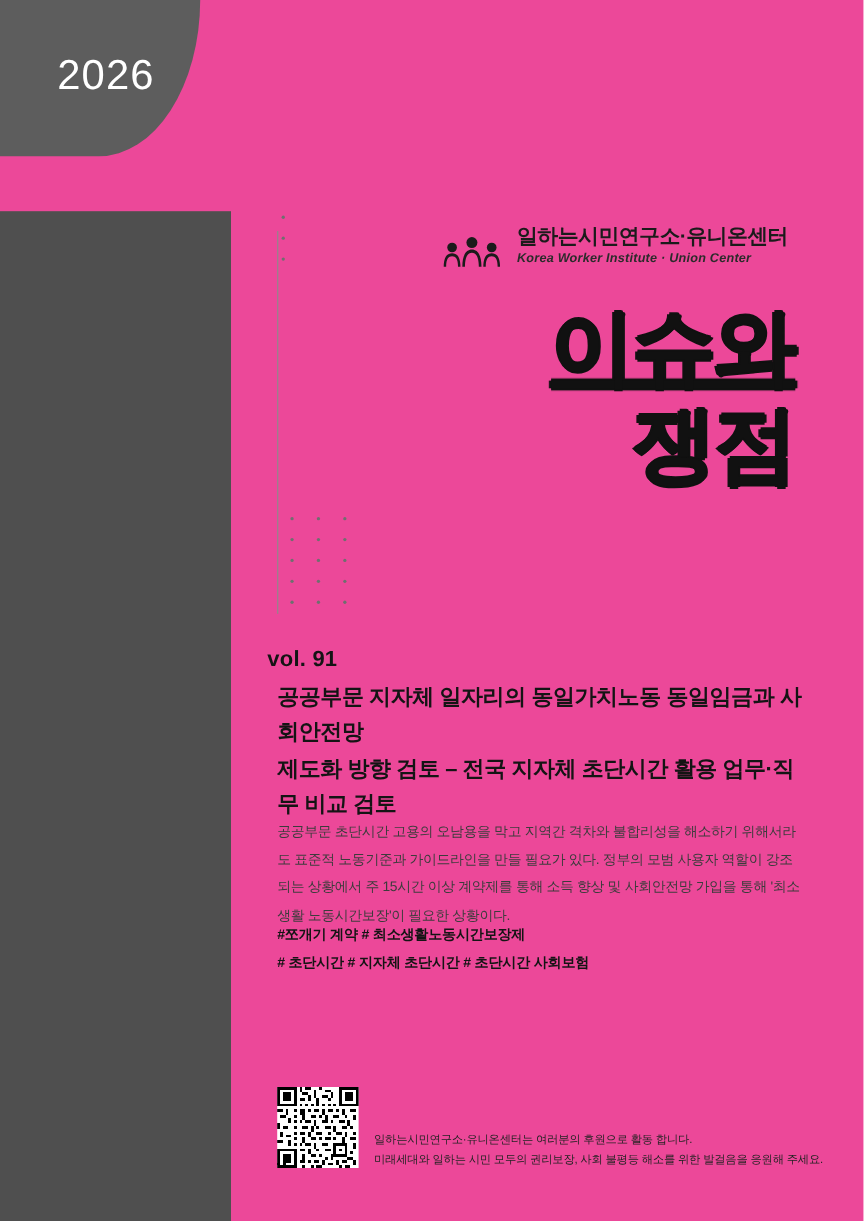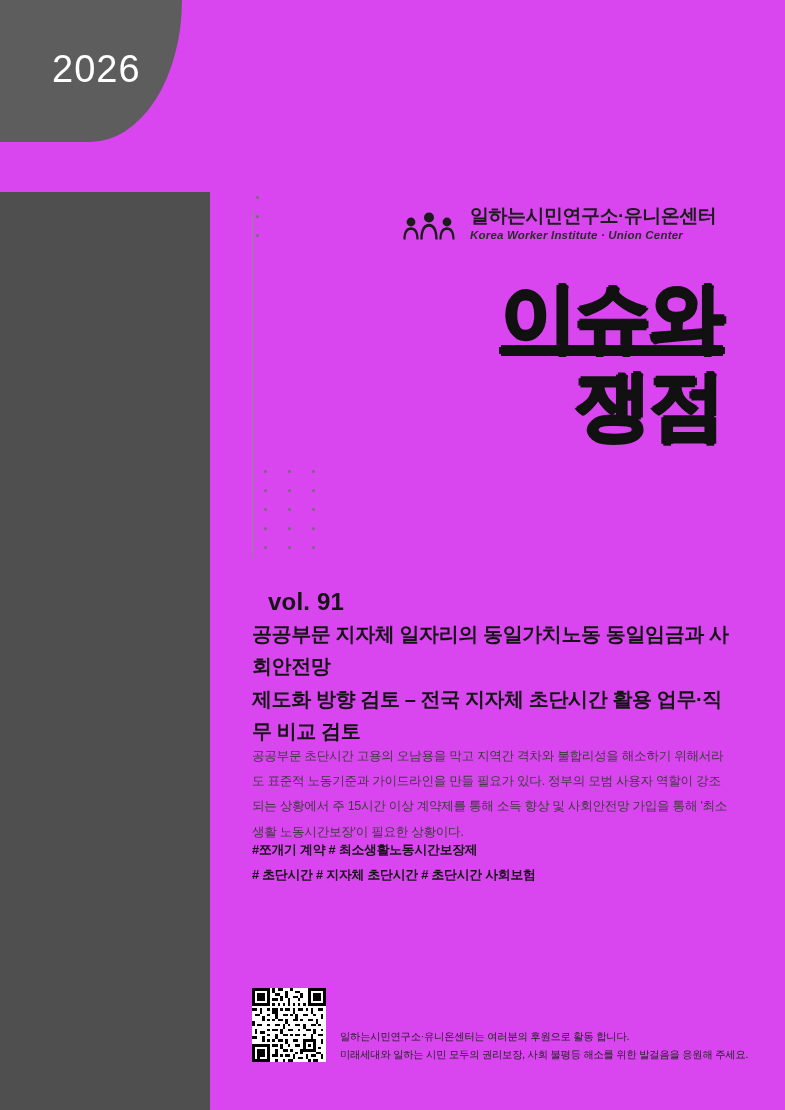--- a/index.html
+++ b/index.html
@@ -7,21 +7,21 @@
     padding: 0;
     background: #ffffff;
   }
   body {
     font-family: "Liberation Sans", sans-serif;
   }
   .page {
     position: relative;
     width: 785px;
     height: 1110px;
-    background: #d946ef;
+    background: #ec4899;
     overflow: hidden;
   }
 
   
   .year-tab {
     position: absolute;
     left: 0;
     top: 0;
     width: 182px;
     height: 142px;
@@ -91,20 +91,21 @@
     background: #6f6f6f;
     display: block;
   }
 
   
   .logo-wrap {
     position: absolute;
     left: 398px;
     top: 206px;
     display: flex;
+    align-items: flex-end;
     gap: 10px;
   }
   .logo-figures {
     width: 62px;
     height: 34px;
   }
   .logo-text {
     line-height: 1.05;
   }
   .logo-ko {
@@ -143,23 +144,23 @@
     font-size: 76px;
     letter-spacing: -2px;
     margin-top: 14px;
     text-shadow:
       2px 0 0 #111, -2px 0 0 #111, 0 2px 0 #111, 0 -2px 0 #111;
   }
 
   
   .vol {
     position: absolute;
-    left: 268px;
+    left: 243px;
     top: 588px;
-    font-size: 24px;
+    font-size: 20px;
     font-weight: 700;
     color: #141414;
     letter-spacing: 0.2px;
   }
   .headline {
     position: absolute;
     left: 252px;
     top: 618px;
     width: 480px;
     font-size: 20px;

